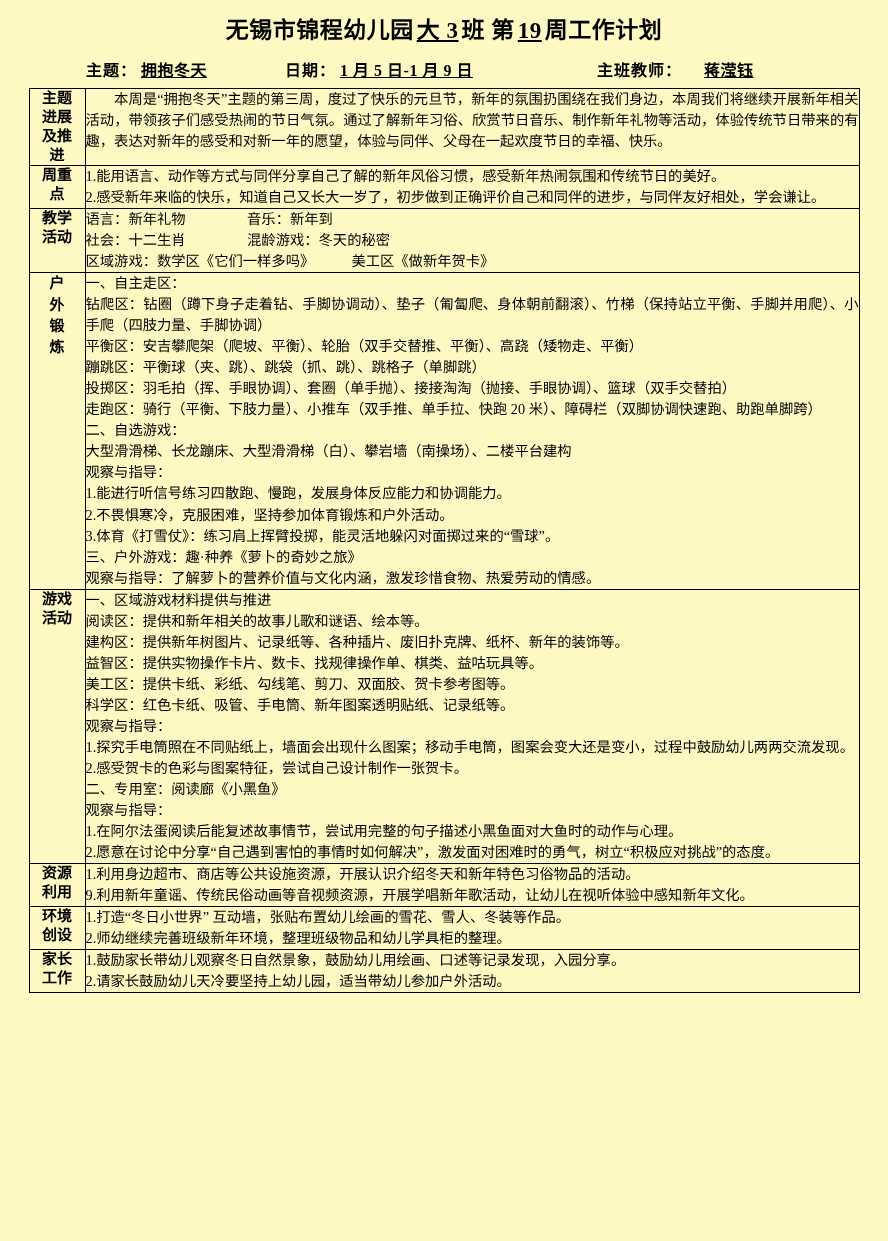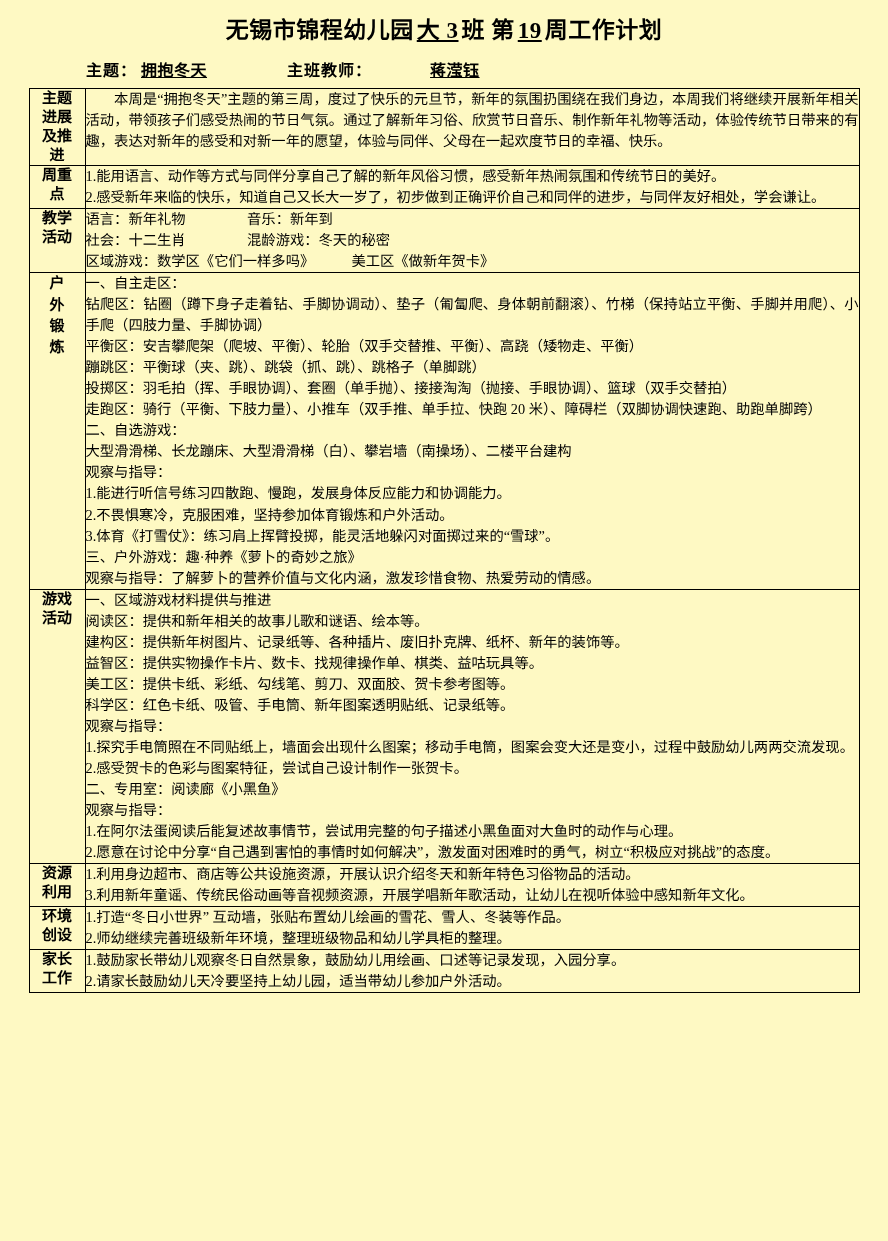--- a/index.html
+++ b/index.html
@@ -46,21 +46,21 @@
     display: flex;
     align-items: baseline;
     font-size: 16px;
     font-weight: bold;
     padding: 6px 0 7px 0;
     white-space: nowrap;
   }
   .meta-cell { display: flex; align-items: baseline; }
   .meta-theme  { margin-left: 86px; }
   .meta-date   { margin-left: 74px; }
-  .meta-teacher{ margin-left: 76px; gap: 36px; }
+  .meta-teacher{ margin-left: 120px; }
   .meta-label { letter-spacing: 1px; }
   .meta-val {
     text-decoration: underline;
     padding: 0 4px;
     letter-spacing: 0.5px;
   }
   .meta-val.wide { padding-left: 22px; }
 
   
   table.plan {
@@ -113,20 +113,24 @@
 
   <div class="doc-title">
     <span>无锡市锦程幼儿园</span><span class="ul">大 3</span><span>班</span>
     <span>第</span><span class="ul">19</span><span>周工作计划</span>
   </div>
 
   <div class="meta-row">
     <div class="meta-cell meta-theme">
       <span class="meta-label">主题：</span>
       <span class="meta-val">拥抱冬天</span>
+    </div>
+    <div class="meta-cell meta-date">
+      <span class="meta-label">日期：</span>
+      <span class="meta-val">1 月 5 日-1 月 9 日</span>
     </div>
     <div class="meta-cell meta-teacher">
       <span class="meta-label">主班教师：</span>
       <span class="meta-val wide">蒋滢钰</span>
     </div>
   </div>
 
   <table class="plan">
     <colgroup>
       <col class="c-label">
@@ -210,21 +214,21 @@
             <p><span>2.愿意在讨论中分享“自己遇到害怕的事情时如何解决”，激发面对困难时的勇气，树立“积极应对挑战”的态度。</span></p>
           </td>
         </tr>
         <tr>
           <td class="label">
             <span class="lbl-line">资源</span>
             <span class="lbl-line">利用</span>
           </td>
           <td class="body">
             <p><span>1.利用身边超市、商店等公共设施资源，开展认识介绍冬天和新年特色习俗物品的活动。</span></p>
-            <p><span>3.利用新年童谣、传统民俗动画等音视频资源，开展学唱新年歌活动，让幼儿在视听体验中感知新年文化。</span></p>
+            <p><span>9.利用新年童谣、传统民俗动画等音视频资源，开展学唱新年歌活动，让幼儿在视听体验中感知新年文化。</span></p>
           </td>
         </tr>
         <tr>
           <td class="label">
             <span class="lbl-line">环境</span>
             <span class="lbl-line">创设</span>
           </td>
           <td class="body">
             <p><span>1.打造“冬日小世界” 互动墙，张贴布置幼儿绘画的雪花、雪人、冬装等作品。</span></p>
             <p><span>2.师幼继续完善班级新年环境，整理班级物品和幼儿学具柜的整理。</span></p>

